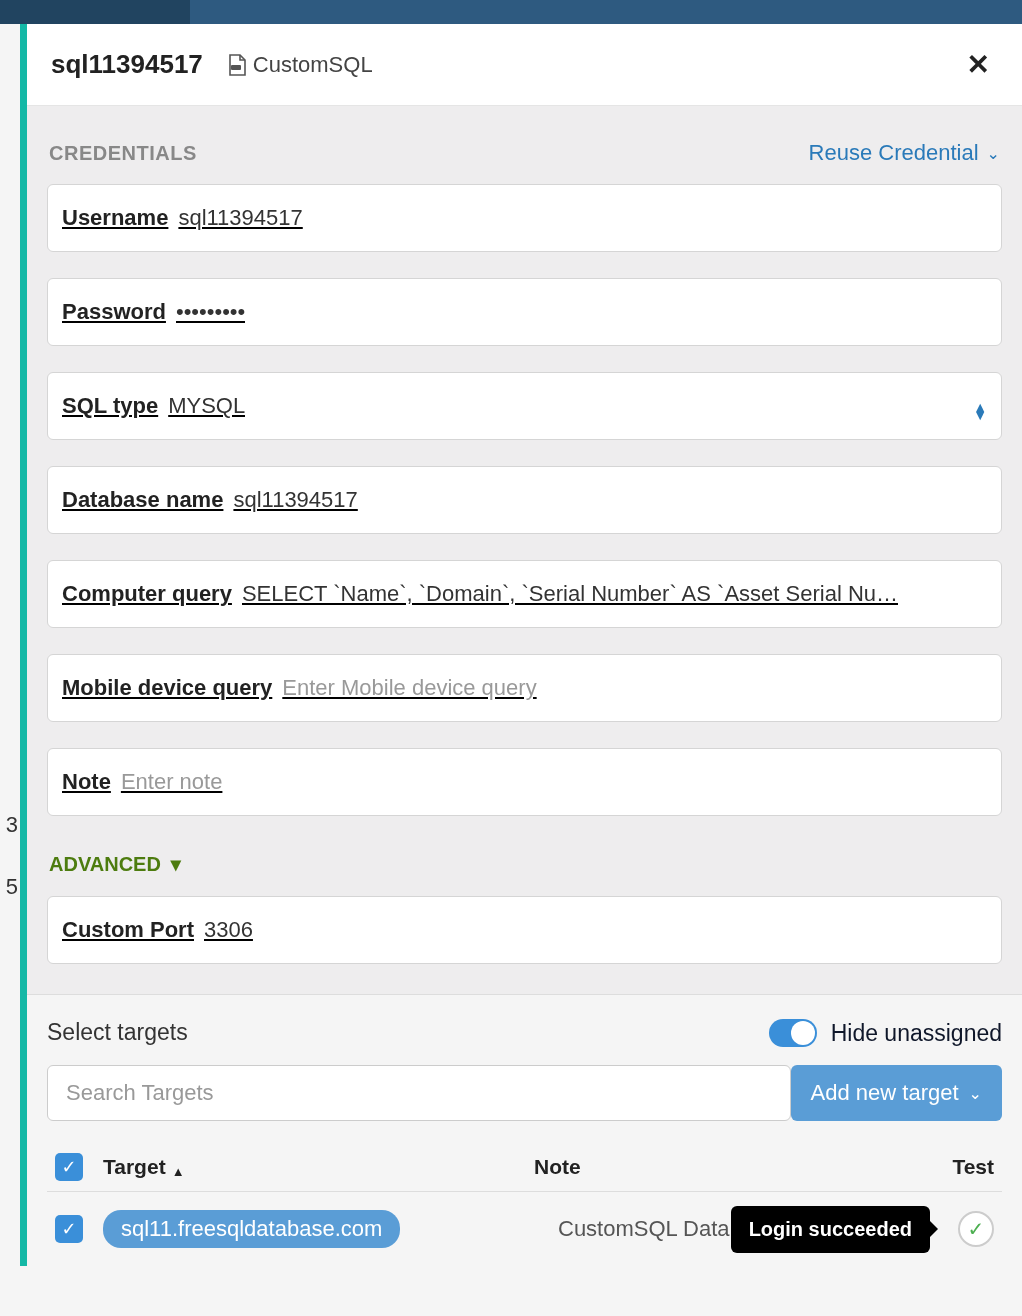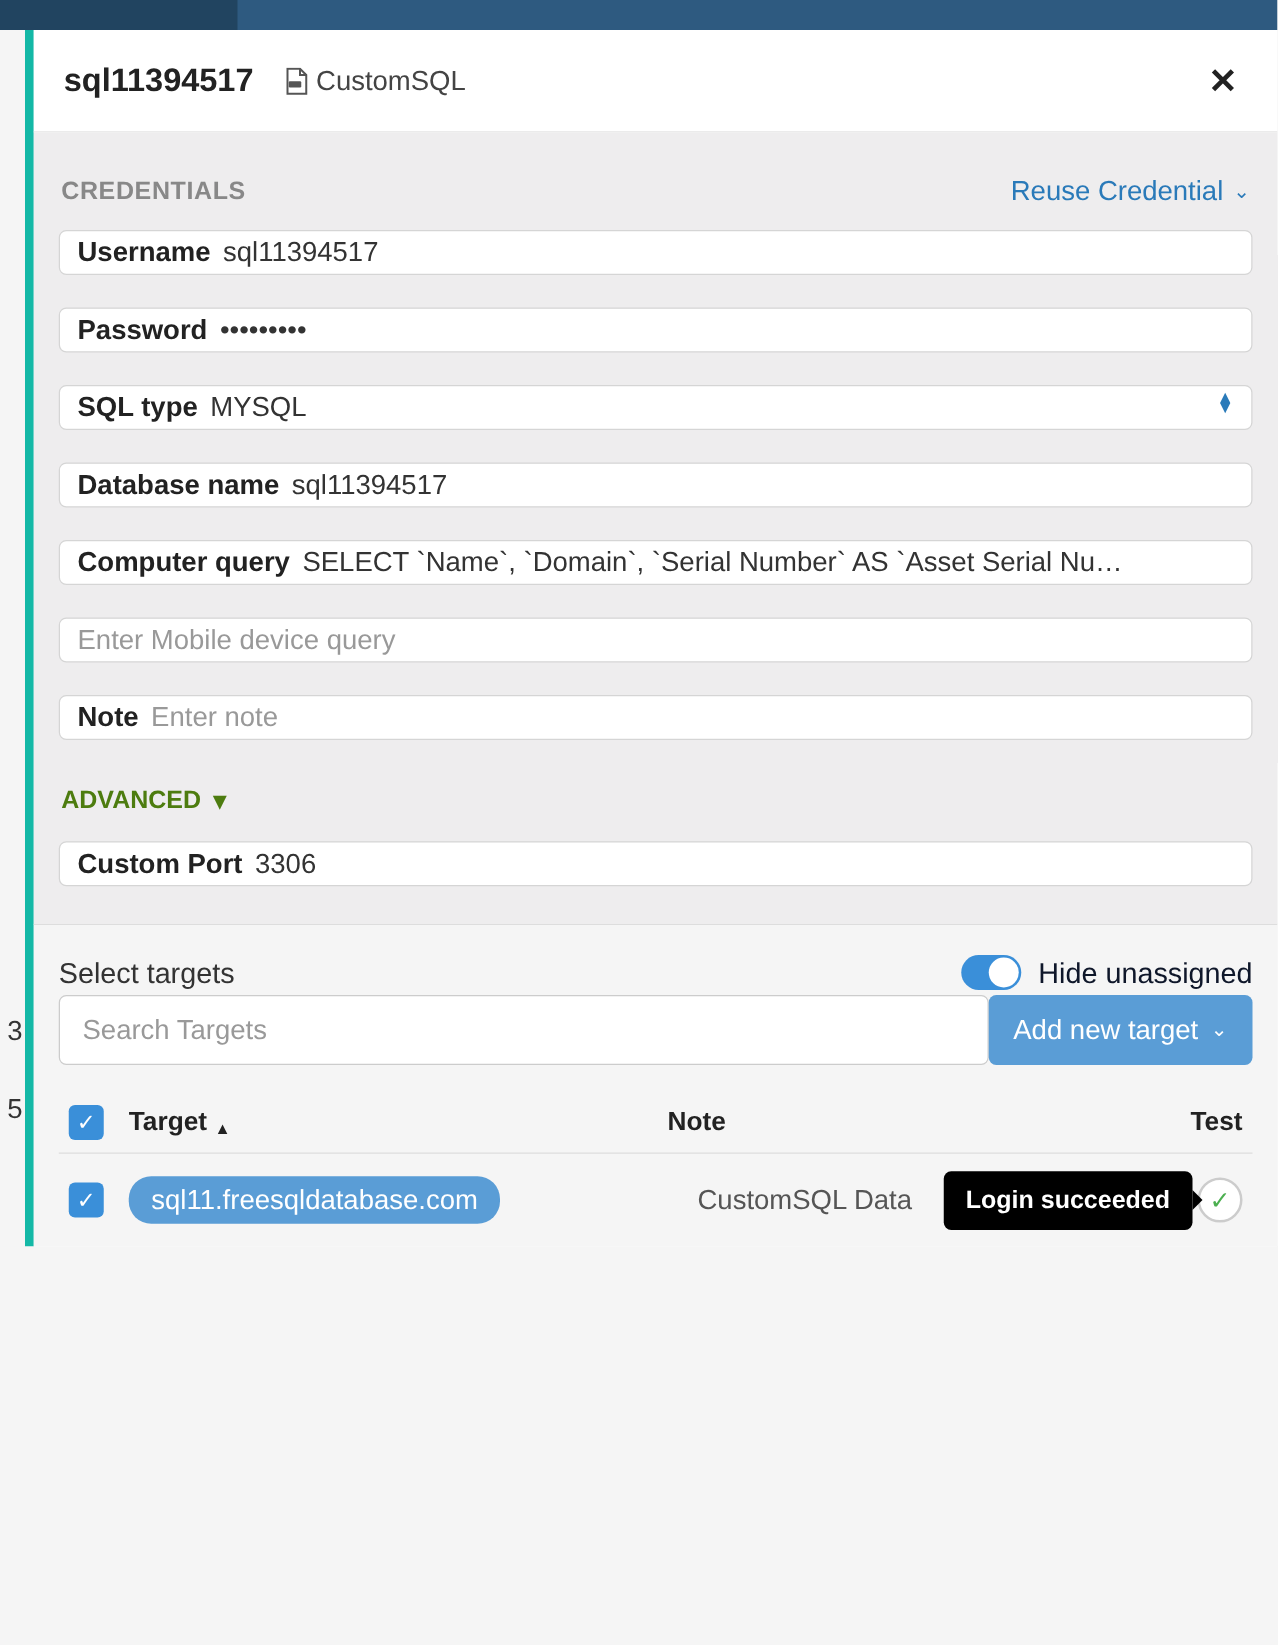--- a/index.html
+++ b/index.html
@@ -82,29 +82,30 @@
   color: #2a7ab9;
   cursor: pointer;
   display: flex;
   align-items: center;
   gap: 8px;
 }
 .field {
   background: #fff;
   border: 1px solid #d5d5d5;
   border-radius: 6px;
-  padding: 4px 14px;
+  padding: 20px 14px;
   margin-bottom: 26px;
   display: flex;
-  align-items: flex-start;
+  align-items: flex-end;
   gap: 10px;
   font-size: 22px;
   position: relative;
   overflow: hidden;
   white-space: nowrap;
+  text-decoration: underline;
 }
 .field-label {
   font-weight: 700;
   color: #222;
   flex-shrink: 0;
 }
 .field-value {
   color: #333;
   overflow: hidden;
   text-overflow: ellipsis;
@@ -130,22 +131,22 @@
   cursor: pointer;
 }
 .targets-section {
   border-top: 1px solid #ddd;
   background: #f5f5f5;
   padding: 24px 20px 0;
 }
 .targets-header {
   display: flex;
   justify-content: space-between;
-  align-items: center;
-  margin-bottom: 4px;
+  align-items: flex-start;
+  margin-bottom: 18px;
 }
 .targets-title {
   font-size: 23px;
   color: #333;
 }
 .toggle-wrap {
   display: flex;
   align-items: center;
   gap: 14px;
 }
@@ -272,21 +273,21 @@
   align-items: center;
   justify-content: center;
   color: #4caf50;
   font-size: 20px;
   cursor: pointer;
   background: #fff;
   flex-shrink: 0;
 }
 .tooltip {
   position: absolute;
-  right: 48px;
+  right: 72px;
   background: #000;
   color: #fff;
   padding: 12px 18px;
   border-radius: 6px;
   font-size: 20px;
   font-weight: 600;
 }
 .tooltip::after {
   content: "";
   position: absolute;
@@ -365,20 +366,21 @@
       <span class="field-label">Database name</span>
       <span class="field-value">sql11394517</span>
     </div>
 
     <div class="field">
       <span class="field-label">Computer query</span>
       <span class="field-value">SELECT `Name`, `Domain`, `Serial Number` AS `Asset Serial Nu…</span>
     </div>
 
     <div class="field">
+      <span class="field-label">Mobile device query</span>
       <span class="field-placeholder">Enter Mobile device query</span>
     </div>
 
     <div class="field">
       <span class="field-label">Note</span>
       <span class="field-placeholder">Enter note</span>
     </div>
 
     <div class="advanced-header">
       <span>ADVANCED</span>

